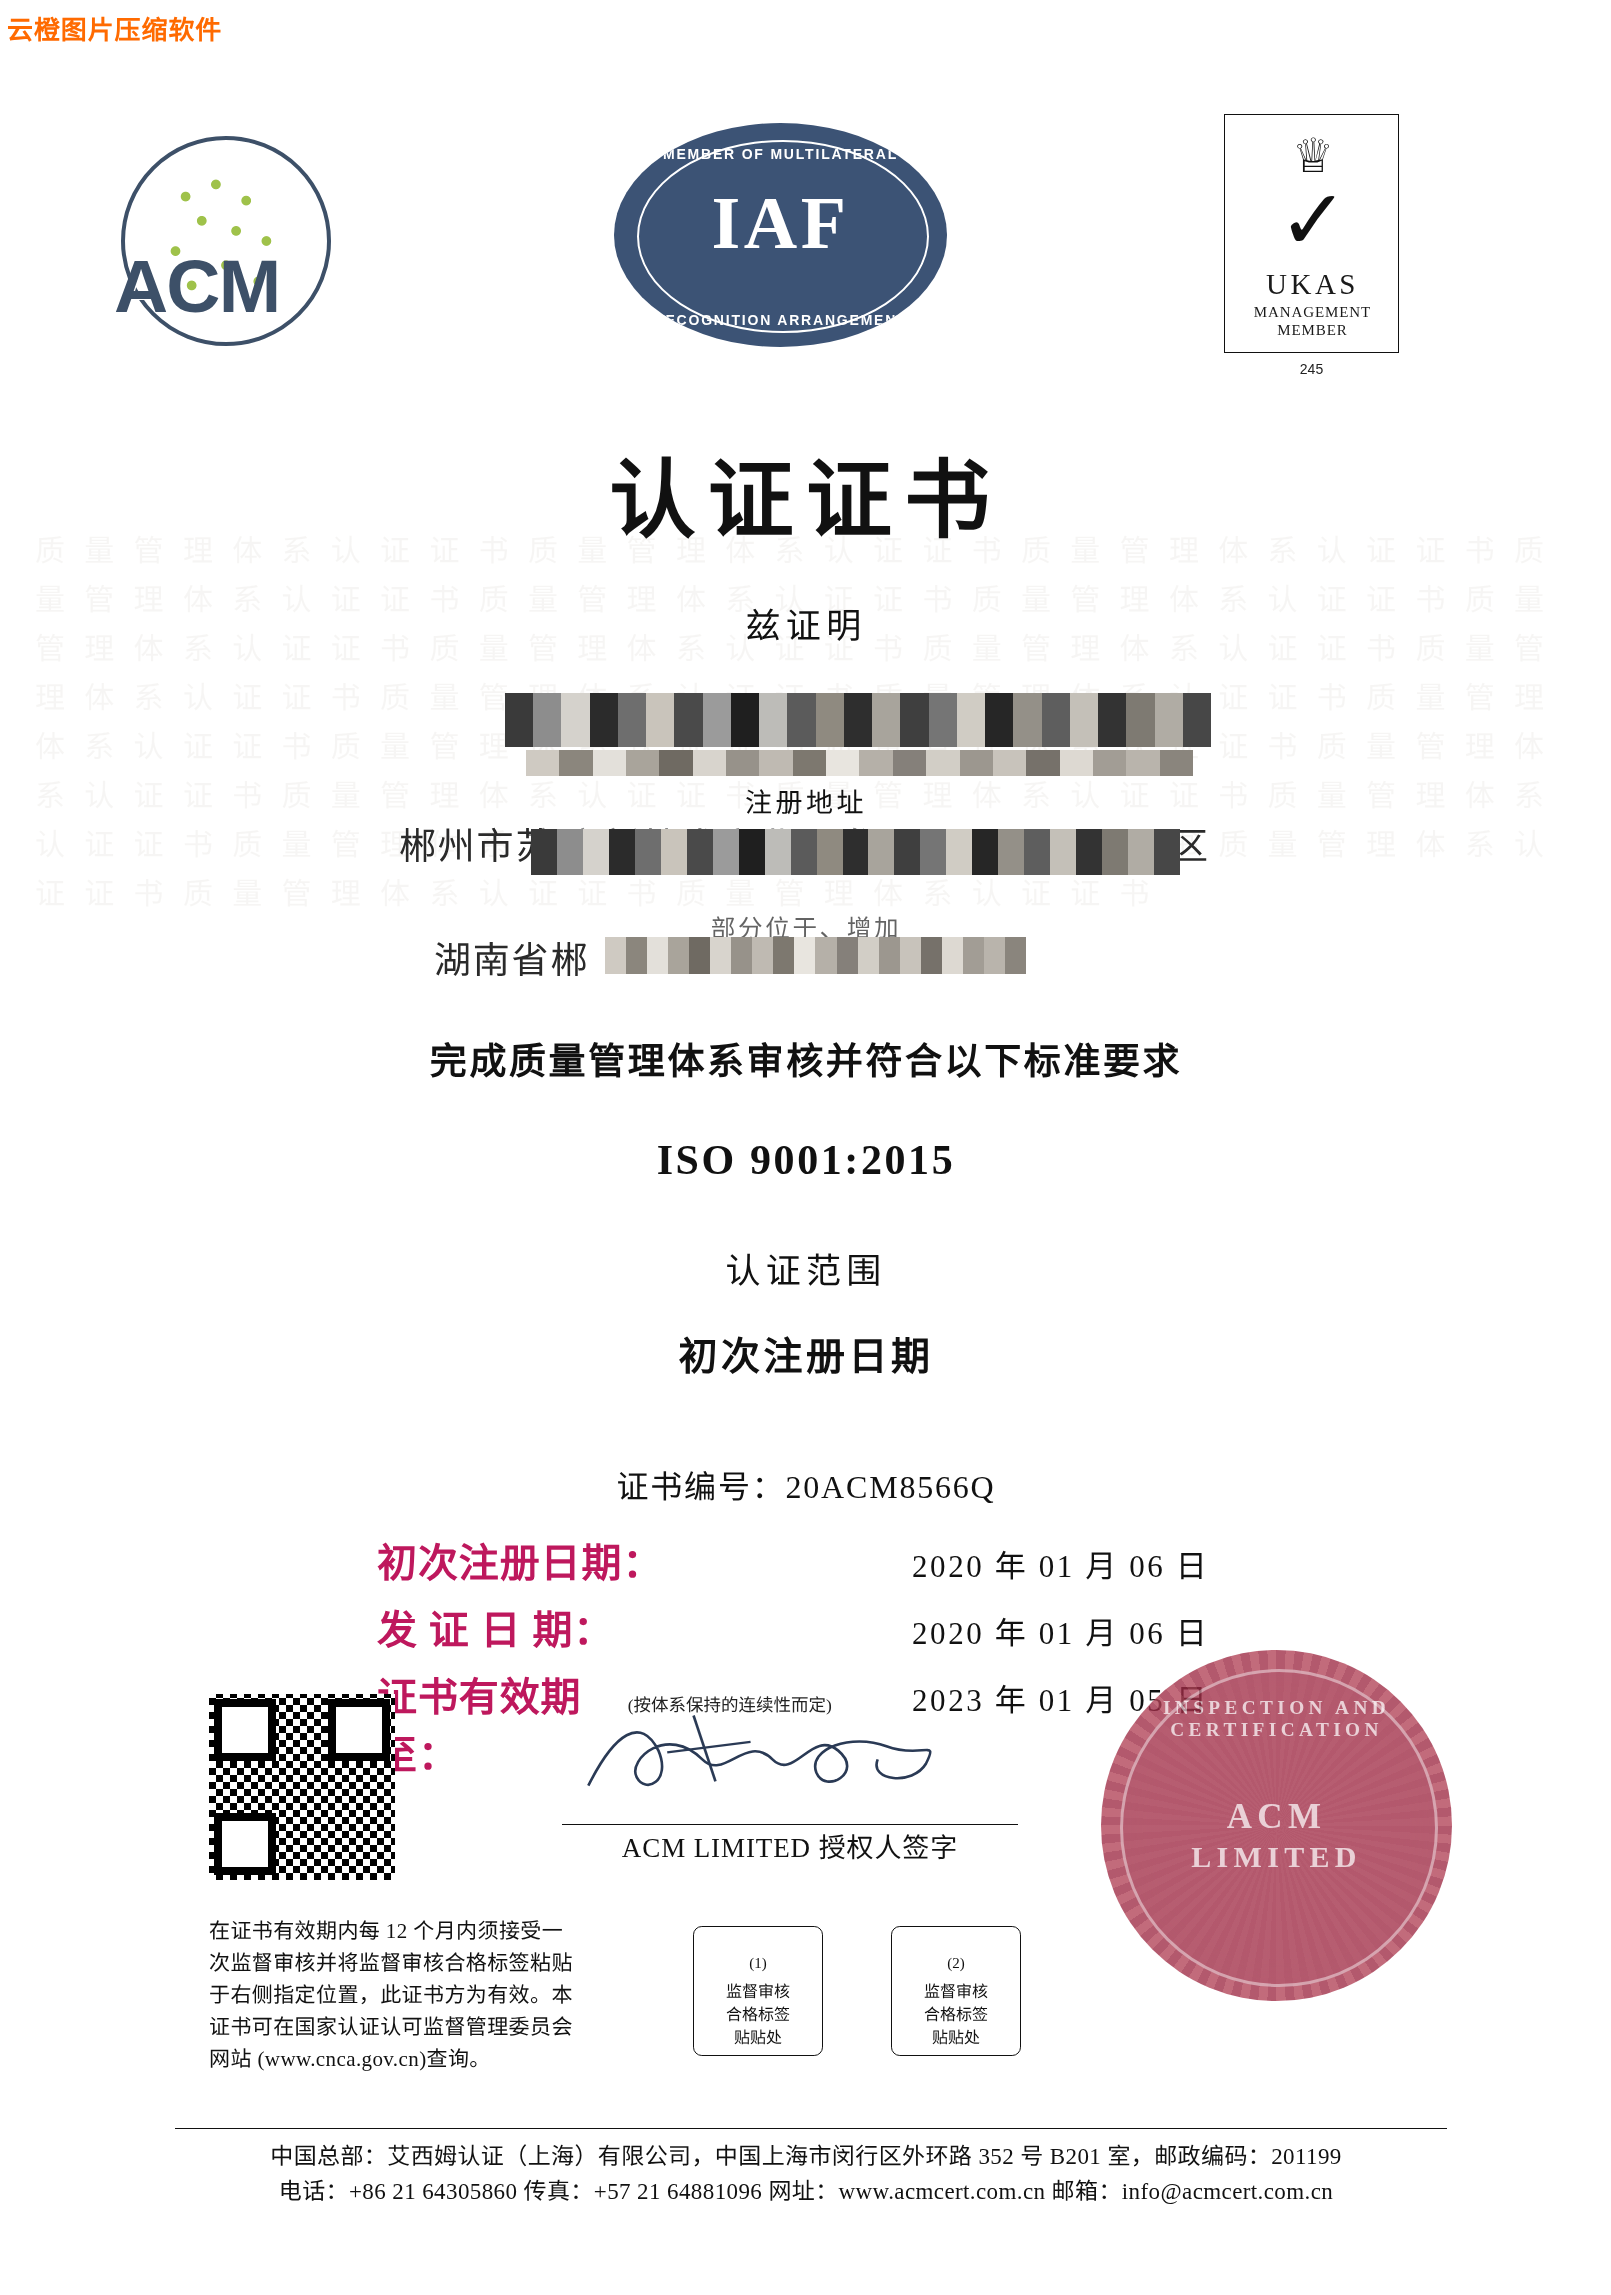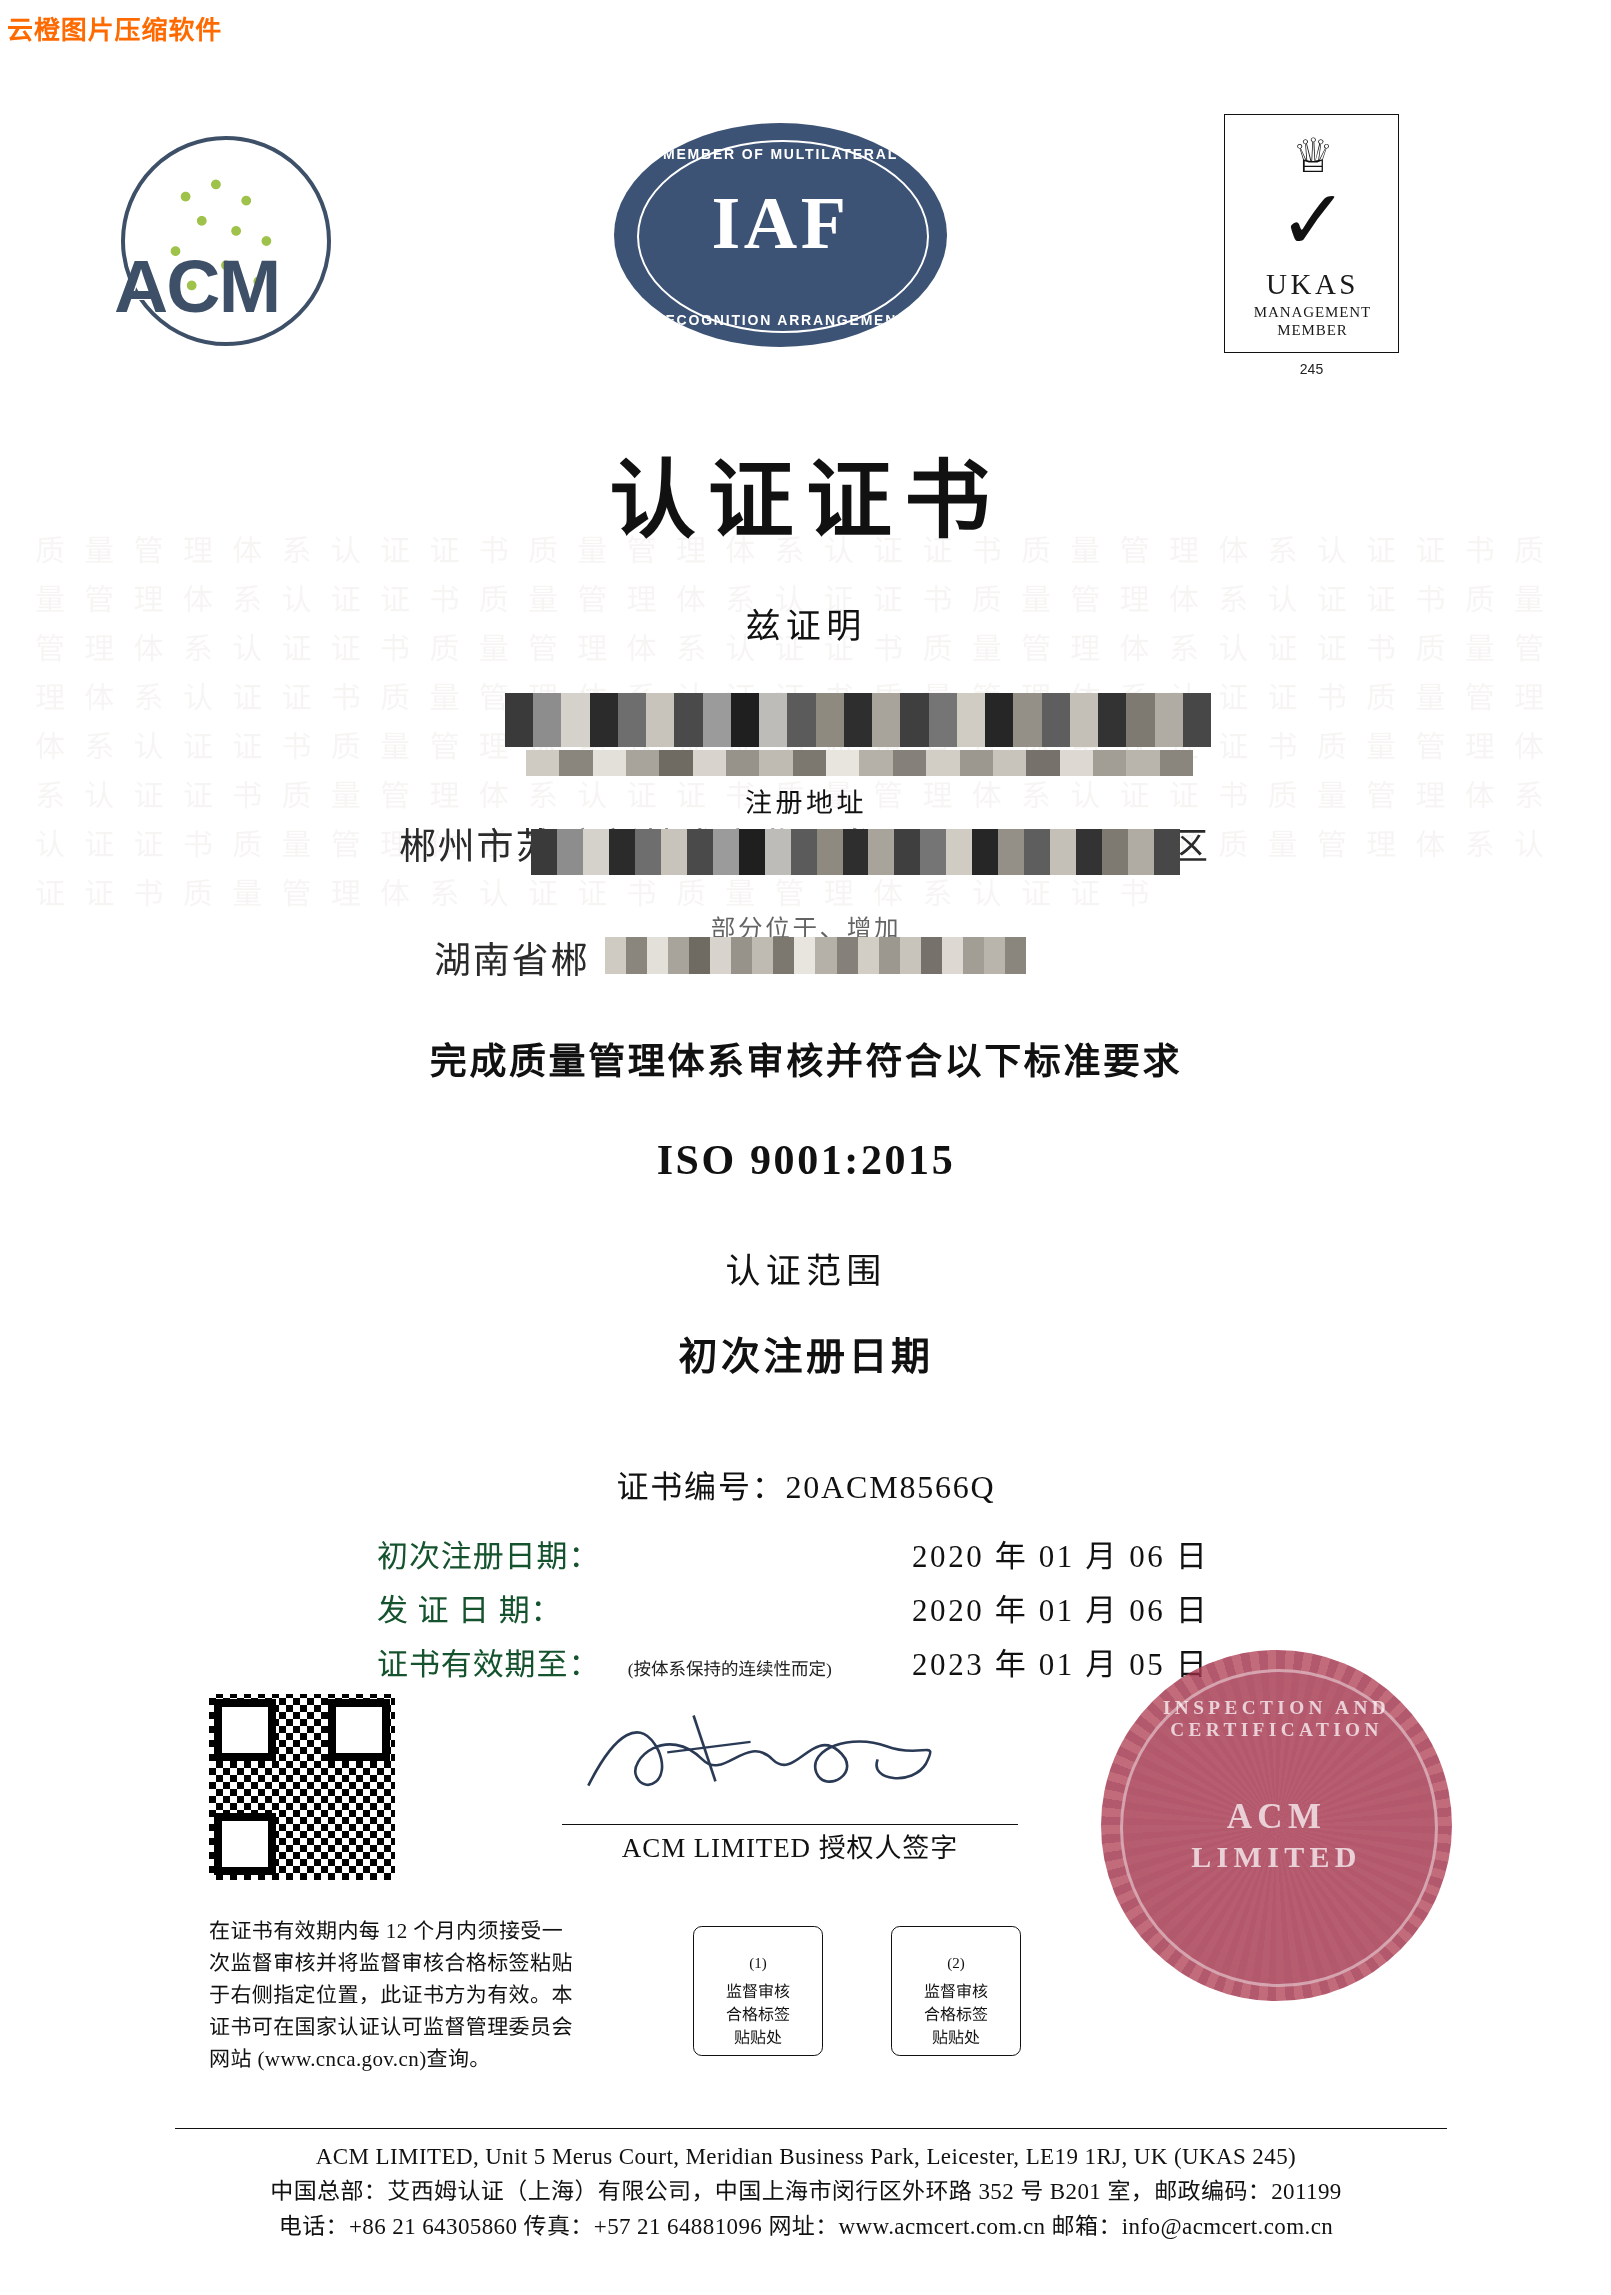--- a/index.html
+++ b/index.html
@@ -266,23 +266,24 @@
     width: 877px;
   }
   .date-row {
     display: flex;
     align-items: baseline;
     margin-bottom: 8.8px;
     font-family: "Liberation Serif", "DejaVu Serif", serif;
   }
   .date-label {
     width: 369px;
-    font-size: 31px;
+    font-size: 40px;
     letter-spacing: 0.9px;
-    color: #14532d;
+    color: #be185d;
+    font-weight: bold;
   }
   .date-note {
     font-size: 17.5px;
     color: #222;
     letter-spacing: 0px;
     margin-left: -12.3px;
   }
   .date-value {
     font-size: 31px;
     letter-spacing: 2.6px;
@@ -549,17 +550,16 @@
 </div>
 <div class="sticker sticker-2">
   <span class="num">(2)</span>
   <span>监督审核</span><br>
   <span>合格标签</span><br>
   <span>贴贴处</span>
 </div>
 
 <div class="footer-rule"></div>
 <div class="footer">
-  <div>ACM LIMITED, Unit 5 Merus Court, Meridian Business Park, Leicester, LE19 1RJ, UK (UKAS 245)</div>
   <div>中国总部：艾西姆认证（上海）有限公司，中国上海市闵行区外环路 352 号 B201 室，邮政编码：201199</div>
   <div>电话：+86 21 64305860  传真：+57 21 64881096  网址：www.acmcert.com.cn  邮箱：info@acmcert.com.cn</div>
 </div>
 
 
 </body></html>

